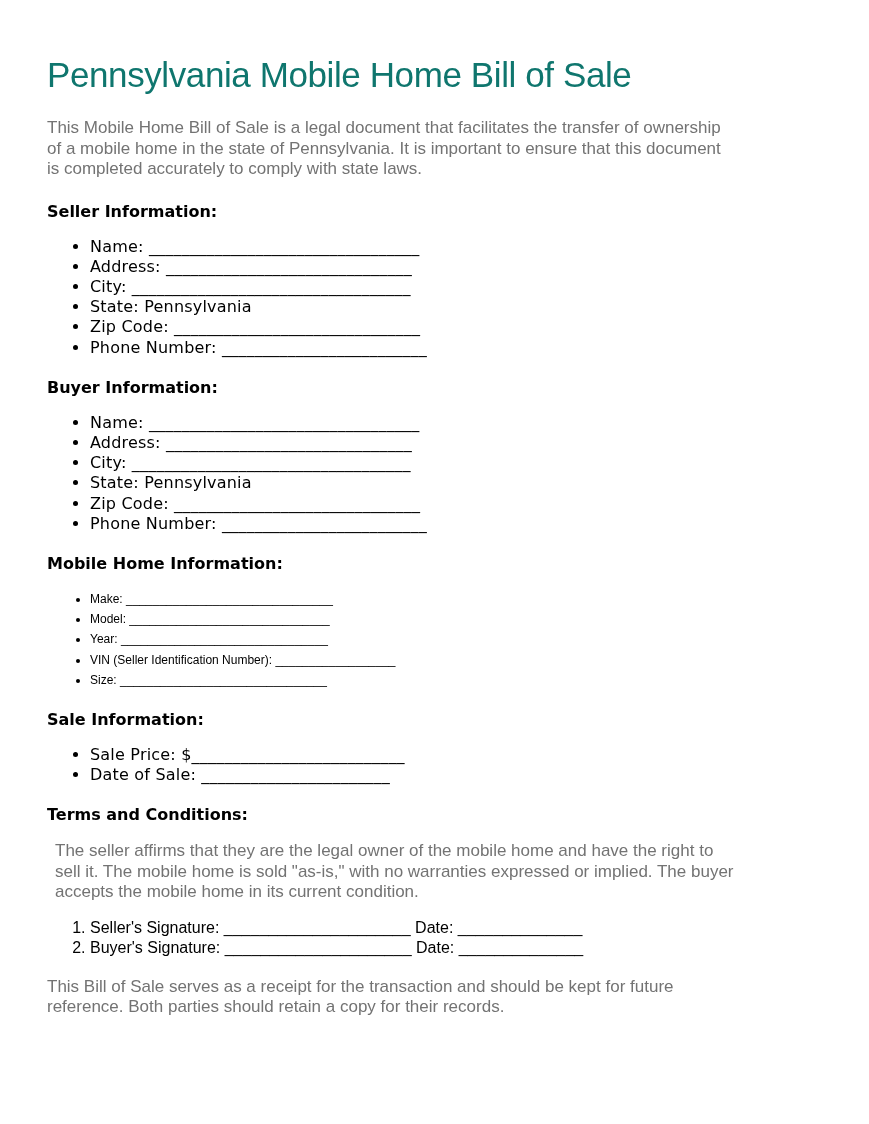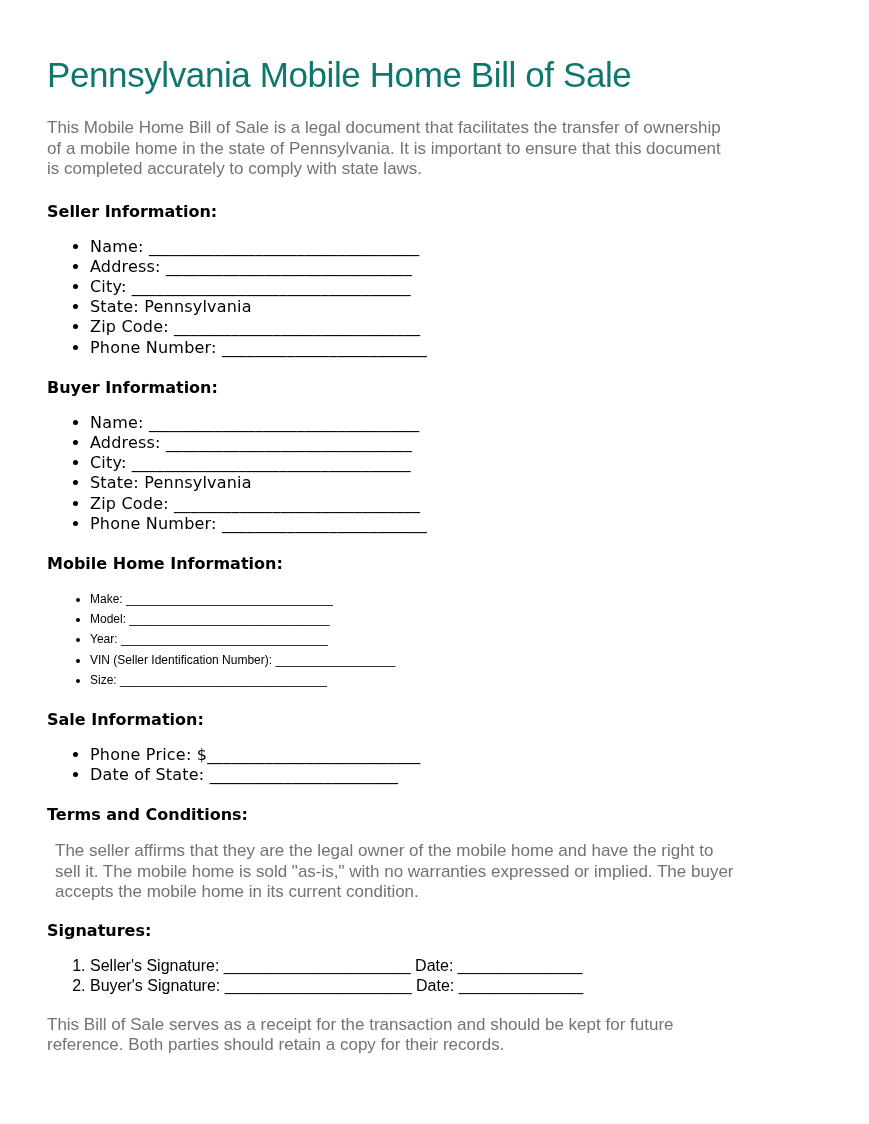--- a/index.html
+++ b/index.html
@@ -109,30 +109,29 @@
   <ul class="field-list narrow">
     <li>Make: _______________________________</li>
     <li>Model: ______________________________</li>
     <li>Year: _______________________________</li>
     <li>VIN (Seller Identification Number): __________________</li>
     <li>Size: _______________________________</li>
   </ul>
 
   <h2 class="section-heading">Sale Information:</h2>
   <ul class="field-list wide">
-    <li>Phone Price: $__________________________</li>
-    <li>Date of State: _______________________</li>
+    <li>Sale Price: $__________________________</li>
+    <li>Date of Sale: _______________________</li>
   </ul>
 
   <h2 class="section-heading">Terms and Conditions:</h2>
   <p class="para terms">The seller affirms that they are the legal owner of the mobile home and have the right to
 sell it. The mobile home is sold "as-is," with no warranties expressed or implied. The buyer
 accepts the mobile home in its current condition.</p>
 
-  <h2 class="section-heading sigs">Signatures:</h2>
   <ol class="sig-list">
     <li>Seller's Signature: _____________________ Date: ______________</li>
     <li>Buyer's Signature: _____________________ Date: ______________</li>
   </ol>
 
   <p class="para footer">This Bill of Sale serves as a receipt for the transaction and should be kept for future
 reference. Both parties should retain a copy for their records.</p>
 
 </div>
 

